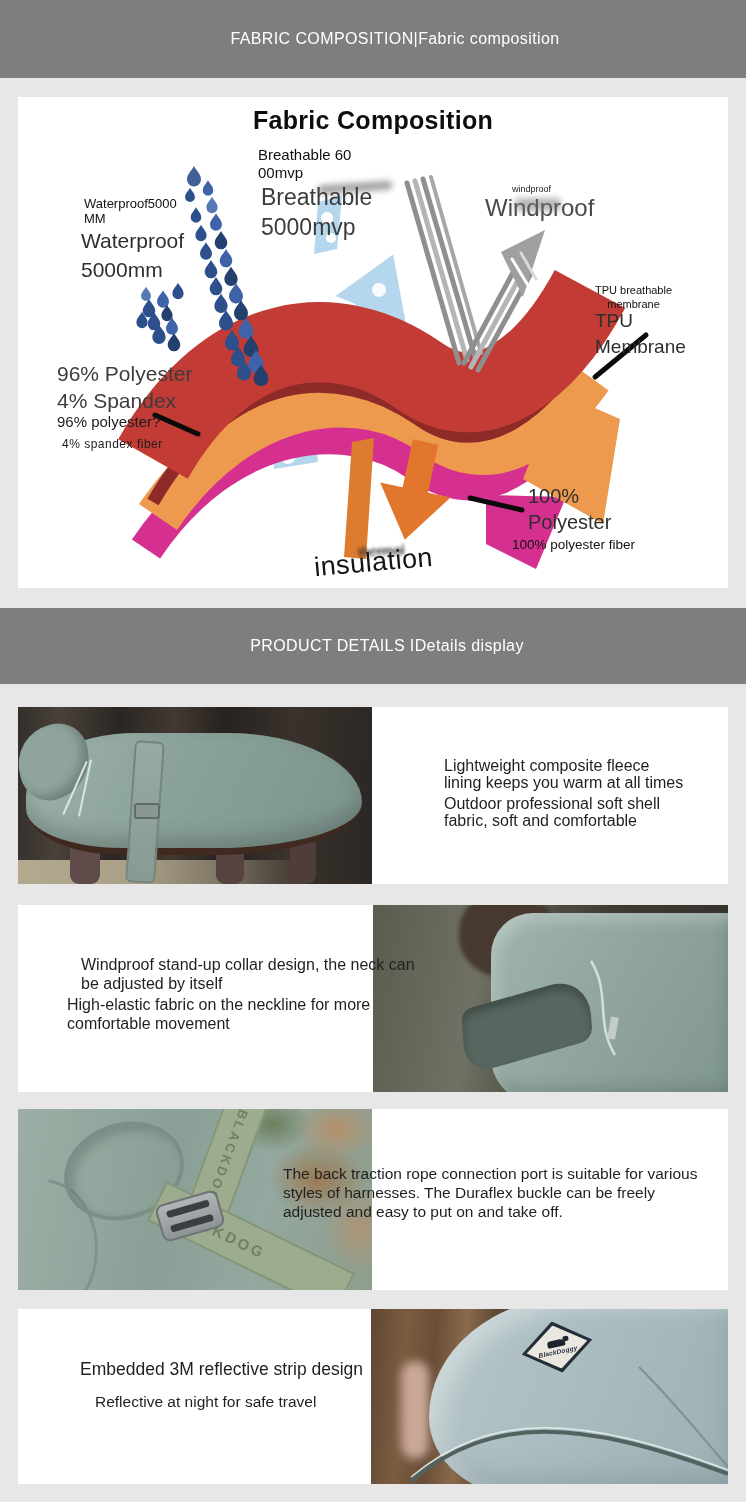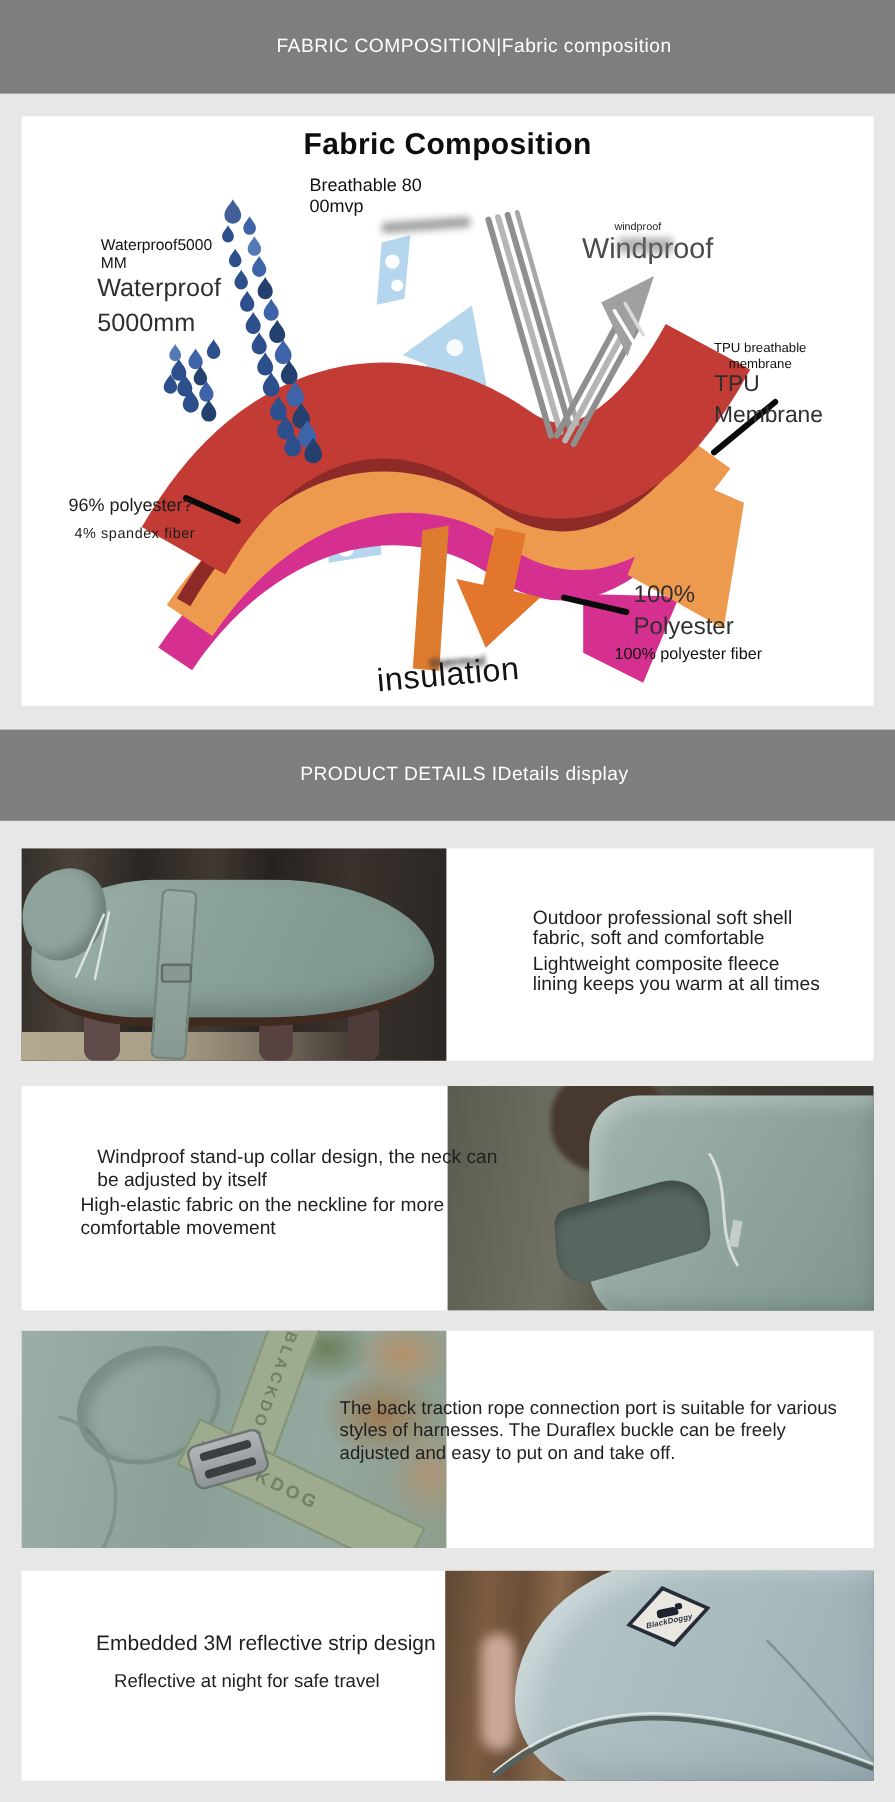--- a/index.html
+++ b/index.html
@@ -253,34 +253,38 @@
     </g>
 
     <g stroke="#0a0a0a" stroke-width="5" stroke-linecap="round">
       <line x1="628" y1="238" x2="577" y2="280"></line>
       <line x1="137" y1="318" x2="180" y2="337"></line>
       <line x1="504" y1="413" x2="452" y2="401"></line>
     </g>
   </svg>
 
   <div class="dlabel d-title">Fabric Composition</div>
-  <div class="dlabel pre lab-breathable-s">Breathable 80
+  <div class="dlabel pre lab-breathable-s">Breathable 60
 00mvp</div>
   <div class="smudge smudge-breathable"></div>
+  <div class="dlabel pre lab-breathable-l">Breathable
+5000mvp</div>
   <div class="dlabel pre lab-waterproof-s">Waterproof5000
 MM</div>
   <div class="dlabel pre lab-waterproof-l">Waterproof
 5000mm</div>
   <div class="dlabel lab-windproof-s">windproof</div>
   <div class="dlabel lab-windproof-l">Windproof</div>
   <div class="smudge smudge-windproof"></div>
   <div class="dlabel pre lab-tpu-s">TPU breathable
 membrane</div>
   <div class="dlabel pre lab-tpu-l">TPU
 Membrane</div>
+  <div class="dlabel pre lab-poly96-l">96% Polyester
+4% Spandex</div>
   <div class="dlabel lab-poly96-s">96% polyester?</div>
   <div class="dlabel lab-poly96-s2">4% spandex fiber</div>
   <div class="dlabel pre lab-poly100-l">100%
 Polyester</div>
   <div class="dlabel lab-poly100-s">100% polyester fiber</div>
   <div class="dlabel lab-thermal">thermal</div>
   <div class="dlabel lab-insulation">insulation</div>
 </div>
 
 <div class="banner" id="banner-details">
@@ -294,22 +298,22 @@
     <div class="p1-leg b"></div>
     <div class="p1-leg c"></div>
     <div class="p1-jacket"></div>
     <div class="p1-hood"></div>
     <div class="p1-cord"></div>
     <div class="p1-cord b"></div>
     <div class="p1-strap"></div>
     <div class="p1-buckle"></div>
   </div>
   <div class="sect-text s1-text">
+    <p>Lightweight composite fleece lining keeps you warm at all times</p>
     <p>Outdoor professional soft shell fabric, soft and comfortable</p>
-    <p>Lightweight composite fleece lining keeps you warm at all times</p>
   </div>
 </div>
 
 <div class="section" id="s2">
   <div class="photo photo2">
     <div class="p2-neck"></div>
     <div class="p2-jacket"></div>
     <div class="p2-collar"></div>
     <svg width="355" height="187" style="position:absolute;left:0;top:0">
       <path d="M218,56 C238,88 222,118 242,150" stroke="#d5dedb" stroke-width="2.5" fill="none"></path>

